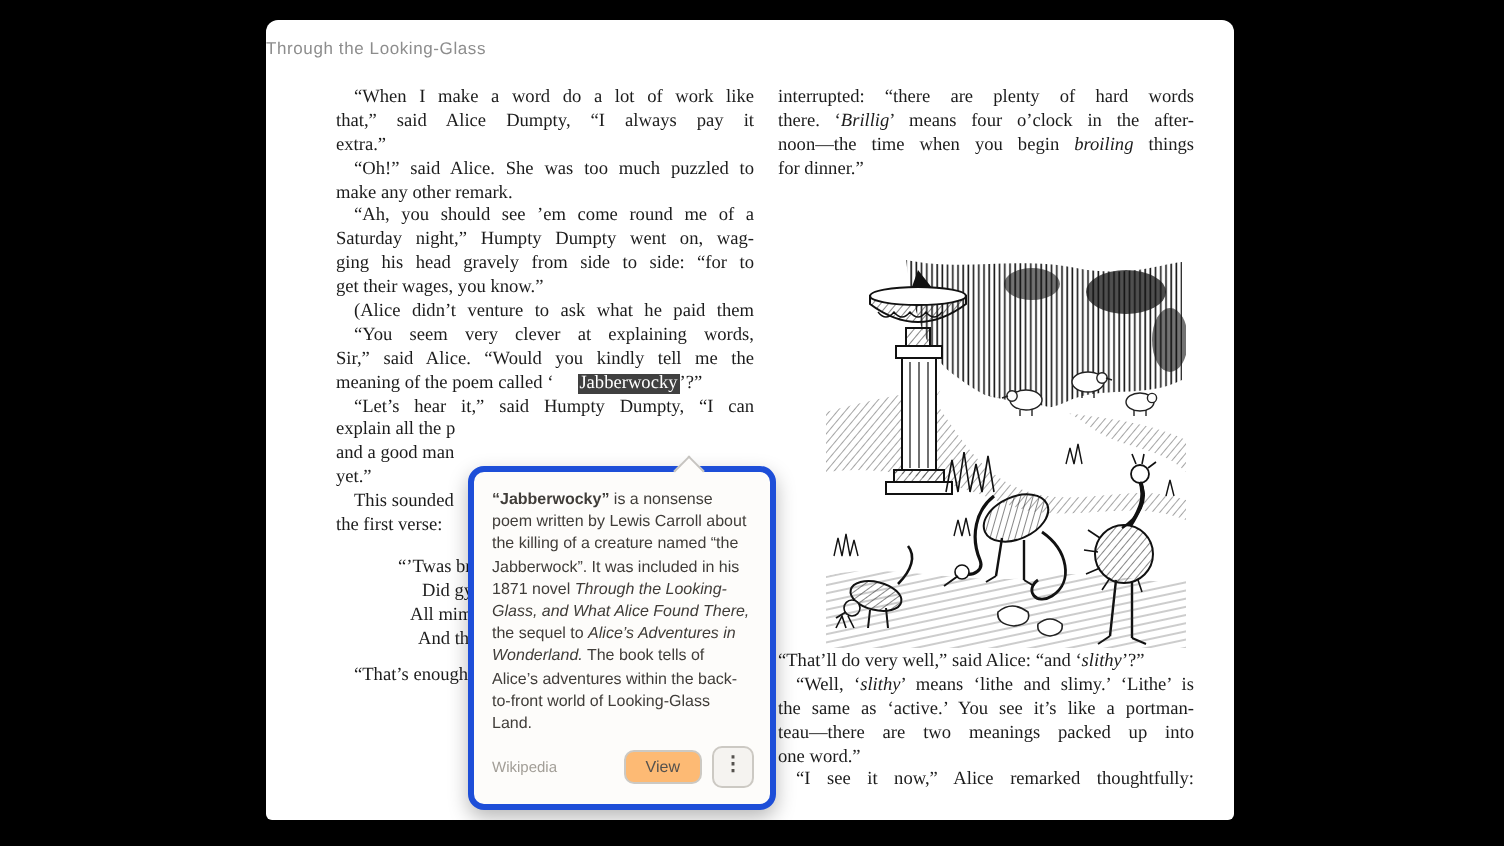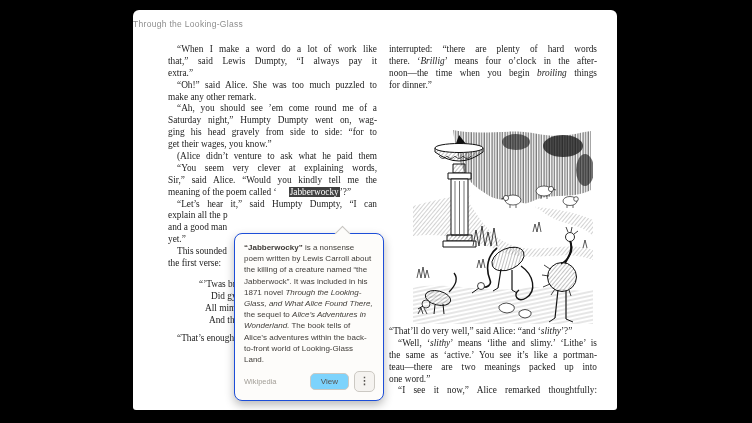--- a/index.html
+++ b/index.html
@@ -17,42 +17,42 @@
   .ln.js{white-space:normal;text-align:justify;text-align-last:justify;text-justify:inter-word;}
   .it{font-style:italic;}
   .bd{font-weight:bold;}
   .hl{background:#404040;color:#fff;padding:0 1px;margin-left:12px;}
   .illus{position:absolute;left:24px;top:84px;width:180px;height:196px;}
   .rbot{position:absolute;left:0;top:282px;width:208px;}
   .foot{position:absolute;top:383px;text-align:center;font-size:8px;letter-spacing:.3px;color:#989898;margin-top:39px;}
   .foot-l{left:0;width:244px;}
   .foot-r{left:244px;width:240px;}
   .popup{position:absolute;left:101px;top:223px;width:148px;background:#fdfcfa;
-         border:1px solid #1d4ed8;border-radius:8px;box-shadow:0 4px 10px rgba(0,0,0,.28);z-index:5;}
+         border:3px solid #1d4ed8;border-radius:8px;box-shadow:0 4px 10px rgba(0,0,0,.28);z-index:5;}
   .caret{position:absolute;top:-6px;left:102px;width:10px;height:10px;background:#fdfcfa;
          border-left:1px solid #c6c4c0;border-top:1px solid #c6c4c0;transform:rotate(45deg);}
   .pbody{padding:8px 9px 0 9px;font-size:8px;line-height:11.2px;color:#403d39;text-align:left;}
   .pfoot{display:flex;align-items:center;padding:6px 8px 8px 9px;}
   .psrc{flex:1;font-size:7.5px;color:#a29e97;}
-  .pbtn{font-size:8px;color:#55524e;background:#7dd3fc;border:1px solid #ccc9c3;border-radius:5px;
+  .pbtn{font-size:8px;color:#55524e;background:#fdba74;border:1px solid #ccc9c3;border-radius:5px;
         padding:3px 10px;margin-right:5px;cursor:pointer;}
   .pkebab{width:19px;height:19px;line-height:17px;text-align:center;background:#f5f3f0;
           border:1px solid #ccc9c3;border-radius:5px;font-size:10px;font-weight:bold;color:#55524e;cursor:pointer;}
   svg line,svg path,svg ellipse,svg circle,svg rect,svg polyline{vector-effect:non-scaling-stroke;}
 </style>
 </head>
 <body>
 
 <div class="app">
 
   <div class="hdr">Through the Looking-Glass</div>
 
   <div class="col col-left">
       <div class="ln js" style="padding-left: 9px;"><span>“When I make a word do a lot of work like</span></div>
-      <div class="ln js"><span>that,” said Lewis Dumpty, “I always pay it</span></div>
+      <div class="ln js"><span>that,” said Alice Dumpty, “I always pay it</span></div>
       <div class="ln"><span>extra.”</span></div>
       <div class="ln js" style="padding-left: 9px;"><span>“Oh!” said Alice. She was too much puzzled to</span></div>
       <div class="ln"><span>make any other remark.</span></div>
       <div class="ln js" style="padding-left: 9px;"><span>“Ah, you should see ’em come round me of a</span></div>
       <div class="ln js"><span>Saturday night,” Humpty Dumpty went on, wag-</span></div>
       <div class="ln js"><span>ging his head gravely from side to side: “for to</span></div>
       <div class="ln"><span>get their wages, you know.”</span></div>
       <div class="ln js" style="padding-left: 9px;"><span>(Alice didn’t venture to ask what he paid them</span></div>
       <div class="ln js" style="padding-left: 9px;"><span>“You seem very clever at explaining words,</span></div>
       <div class="ln js"><span>Sir,” said Alice. “Would you kindly tell me the</span></div>

